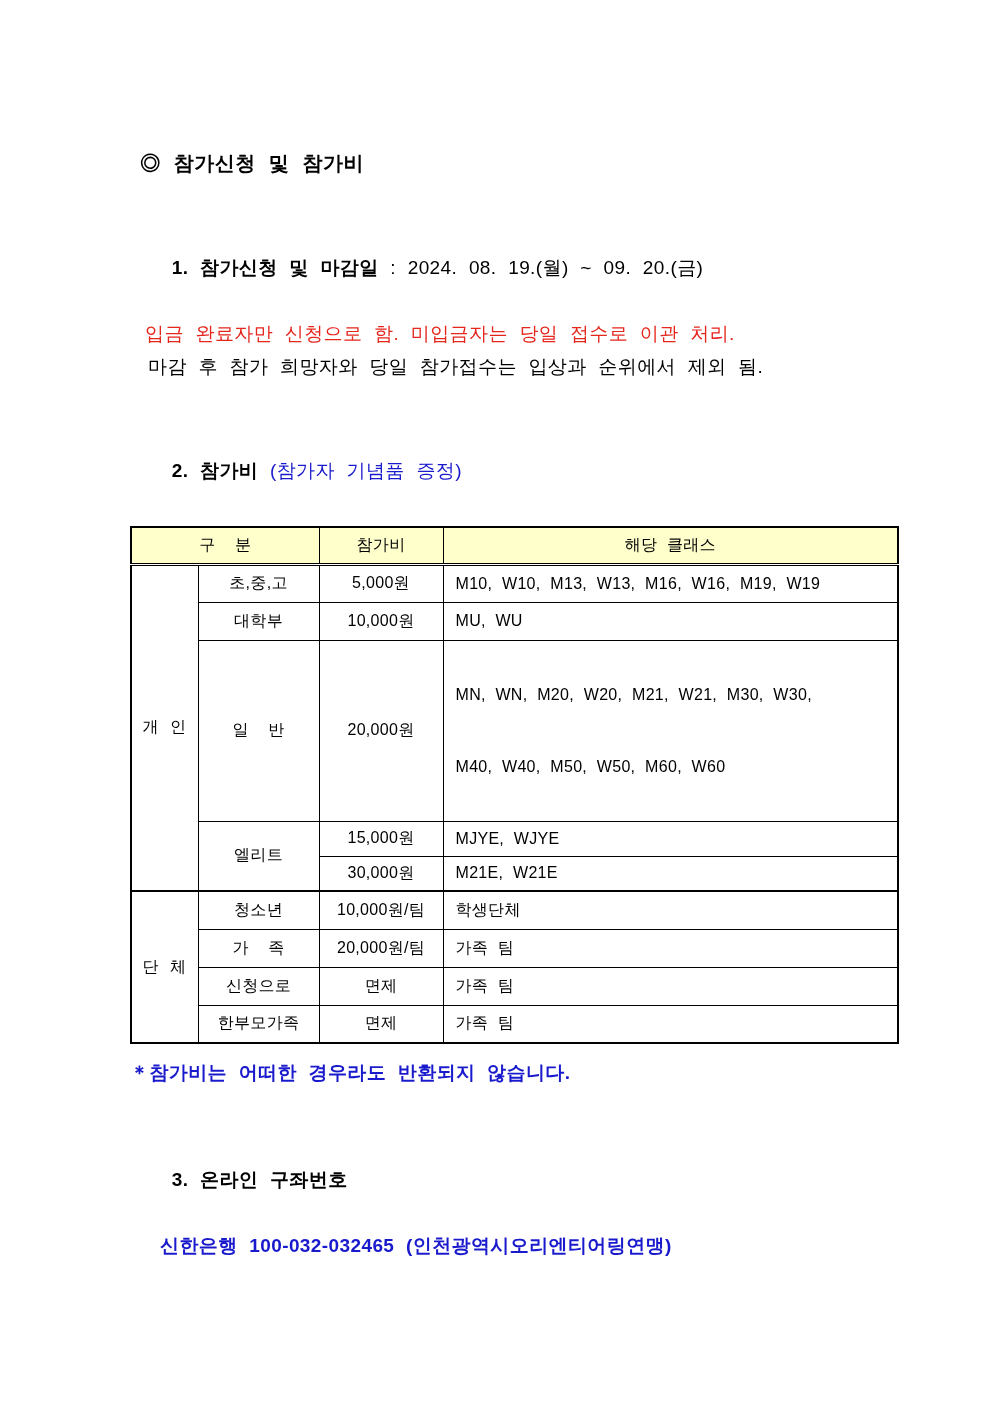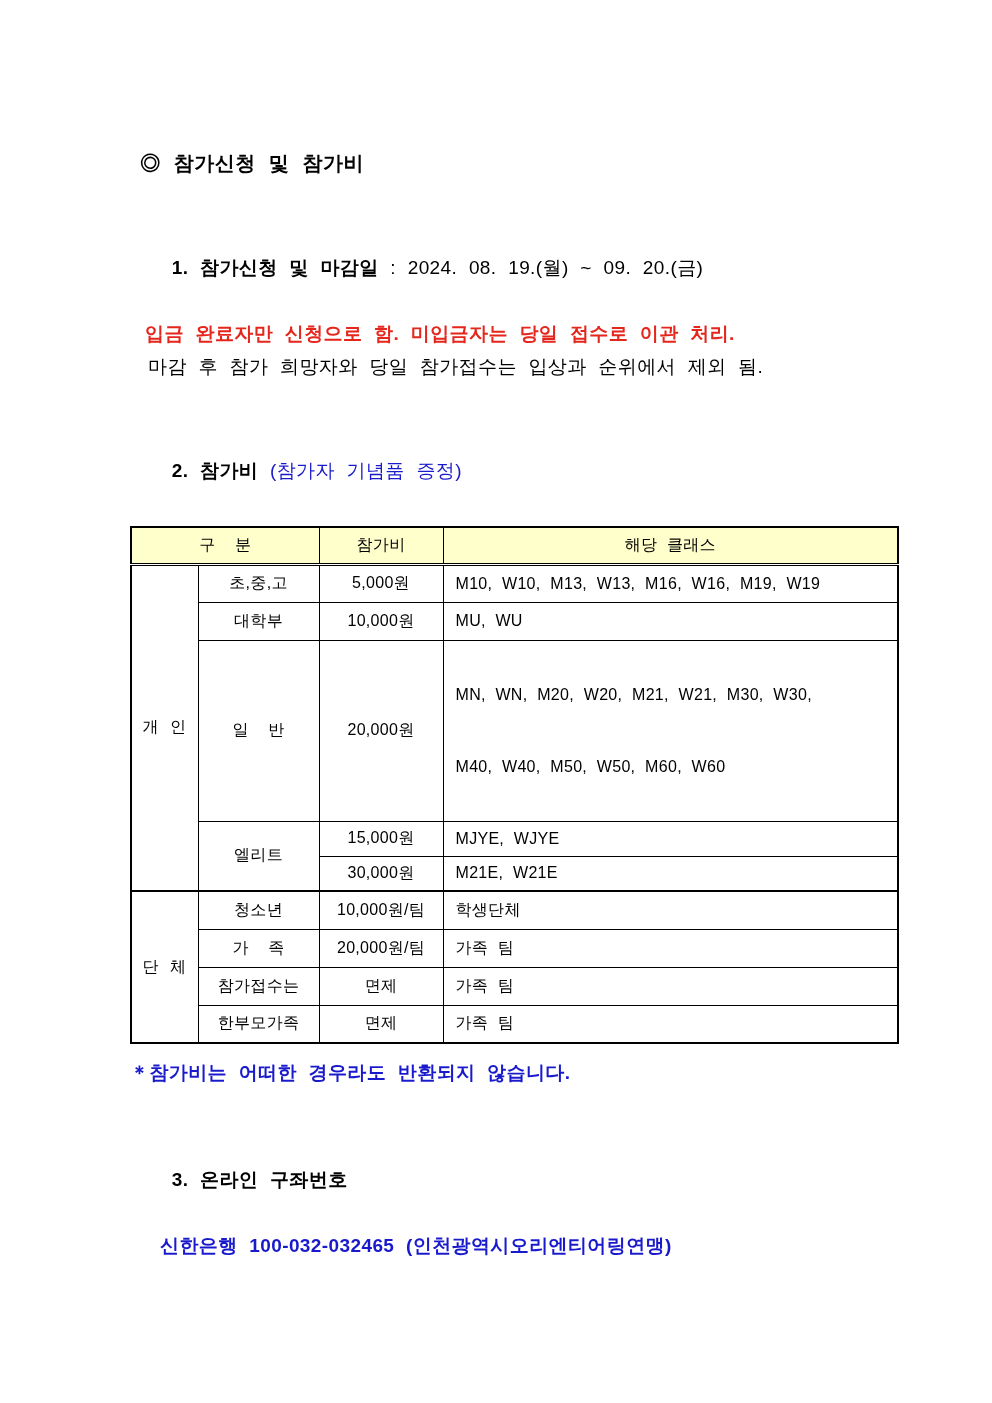--- a/index.html
+++ b/index.html
@@ -27,21 +27,21 @@
     font-weight: bold;
     white-space: pre;
     word-spacing: 7px;
     letter-spacing: 0.5px;
   }
   .bold { font-weight: bold; }
   .red { color: #e5261d; }
   .blue { color: #1a1acd; }
   .ind-37 { padding-left: 37px; }
   .ind-42 { padding-left: 42px; font-weight: bold; }
-  .ind-57 { padding-left: 57px; font-weight: bold; }
+  .ind-57 { padding-left: 57px; }
   .ind-60 { padding-left: 60px; }
   .ind-72 { padding-left: 72px; }
   .mt-10 { margin-top: 10px; }
   .mt-38 { margin-top: 38px; }
   .mt-6  { margin-top: 6px; }
   .mt-12 { margin-top: 12px; }
   .mt-41 { margin-top: 41px; }
 
   table.fee-table {
     border-collapse: collapse;
@@ -144,21 +144,21 @@
         <td class="h38">청소년</td>
         <td class="h38">10,000원/팀</td>
         <td class="h38 class-cell">학생단체</td>
       </tr>
       <tr>
         <td class="h38">가  족</td>
         <td class="h38">20,000원/팀</td>
         <td class="h38 class-cell">가족 팀</td>
       </tr>
       <tr>
-        <td class="h38">참가접수는</td>
+        <td class="h38">신청으로</td>
         <td class="h38">면제</td>
         <td class="h38 class-cell">가족 팀</td>
       </tr>
       <tr>
         <td class="h38">한부모가족</td>
         <td class="h38">면제</td>
         <td class="h38 class-cell">가족 팀</td>
       </tr>
     </tbody>
   </table>

